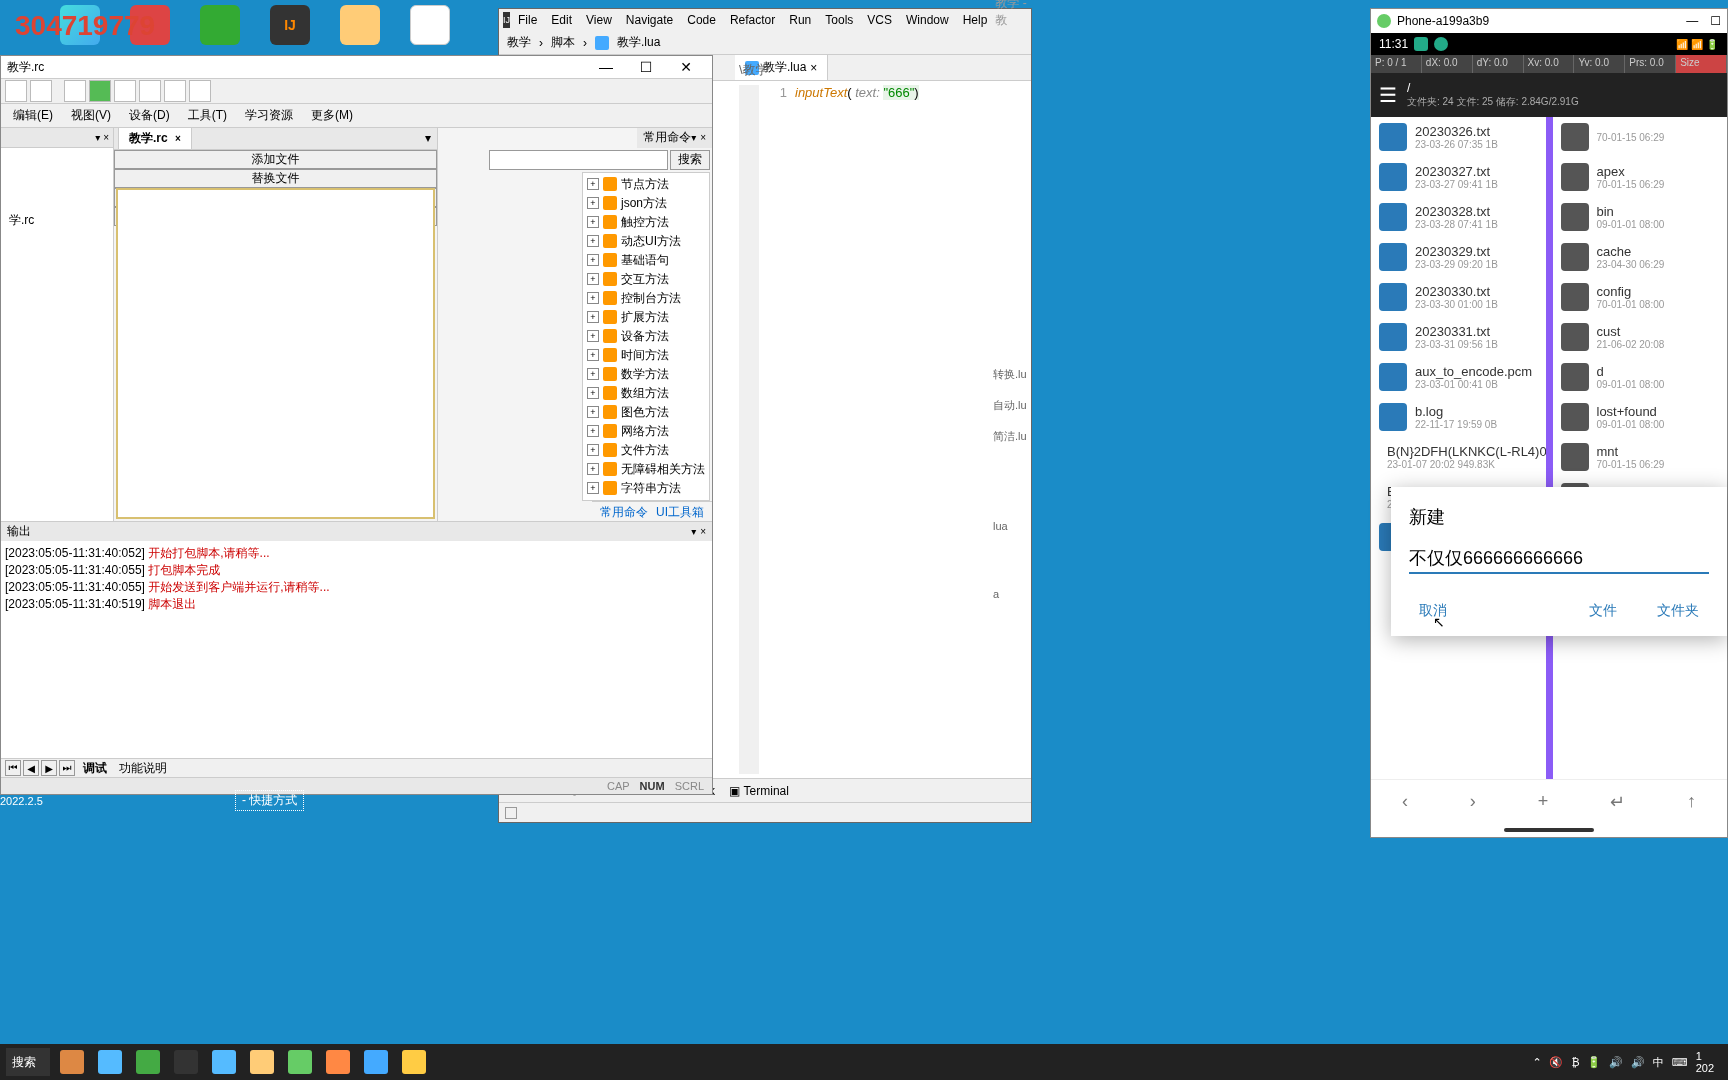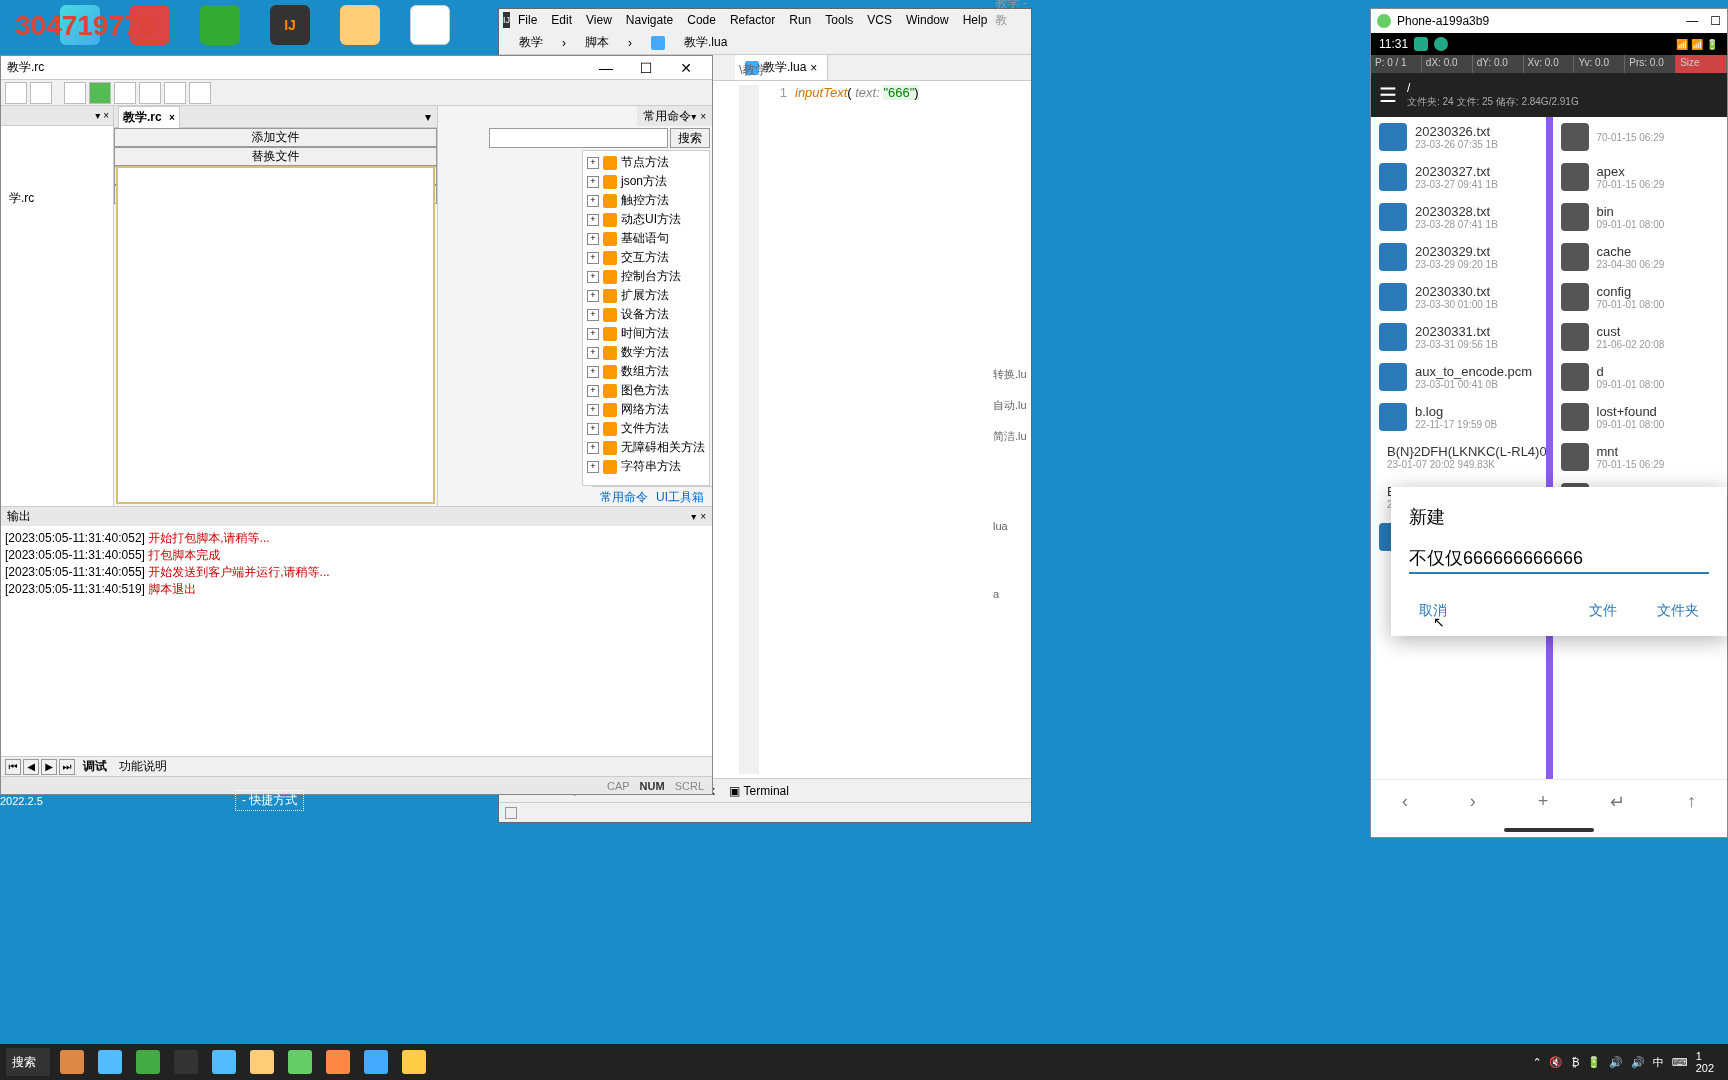--- a/index.html
+++ b/index.html
@@ -26,21 +26,21 @@
 .ide-toolbar { height: 26px; background: #f0f0f0; display: flex; align-items: center; gap: 3px; padding: 0 4px; border-bottom: 1px solid #ccc; }
 .tb-btn { width: 22px; height: 22px; background: #fff; border: 1px solid #bbb; }
 .ide-menu { height: 24px; background: #f0f0f0; display: flex; gap: 2px; padding: 0 4px; border-bottom: 1px solid #ccc; }
 .ide-menu-item { padding: 3px 8px; font-size: 12px; }
 .ide-body { flex: 1; display: flex; }
 .ide-left { width: 113px; background: #fff; border-right: 1px solid #ccc; position: relative; }
 .ide-left-pane-hdr { height: 20px; background: #e8e8e8; border-bottom: 1px solid #ccc; display:flex;justify-content:flex-end;align-items:center;gap:3px;padding:0 4px;font-size:10px; }
 .ide-left-file { padding: 4px 8px; font-size: 12px; margin-top: 60px; }
 .ide-mid { width: 323px; display: flex; flex-direction: column; }
 .ide-tab-bar { height: 22px; background: #e8e8e8; display: flex; align-items: center; padding: 0 4px; border-bottom:1px solid #ccc; position:relative; }
-.ide-tab { background: #fff; padding: 2px 4px; font-size: 12px; font-weight: bold; border: 1px solid #ccc; border-bottom: none;}
+.ide-tab { background: #fff; padding: 2px 10px; font-size: 12px; font-weight: bold; border: 1px solid #ccc; border-bottom: none;}
 .ide-tab-close { font-size: 10px; margin-left:4px; }
 .ide-file-btns { height: 36px; display: flex; border-bottom: 1px solid #ccc; flex-direction: column; }
 .file-btn { flex: 1; border: 1px solid #999; background: #f0f0f0; font-size: 12px; display:flex;align-items:center;justify-content:center; }
 .ide-canvas { flex: 1; background: #fff; border: 2px solid #d8c070; margin: 2px;}
 .ide-right { flex: 1; display: flex; flex-direction: column; border-left: 1px solid #ccc; align-items: flex-end; }
 .panel-hdr { height: 20px; background: #e8e8e8; padding: 2px 6px; font-size: 12px; display:flex; align-items:center; }
 .panel-hdr-ctrls { margin-left:auto; display:flex; gap:4px; font-size:10px; }
 .search-row { display: flex; padding: 2px; gap: 2px; }
 .search-row input { flex: 1; height: 20px; border: 1px solid #999; }
 .search-btn { width: 40px; height: 20px; border: 1px solid #999; background: #f0f0f0; font-size: 12px; }
@@ -62,21 +62,21 @@
 
 .ver-label { position:absolute; left:0; top:795px; font-size:11px; color:#fff; }
 .shortcut { position:absolute; left:235px; top:790px; font-size:12px; color:#fff; border:1px dotted #fff; padding:1px 6px; }
 
 
 .ij-win { position: absolute; left: 498px; top: 8px; width: 534px; height: 815px; background: #f2f2f2; border: 1px solid #666; display: flex; flex-direction: column; }
 .ij-menu { height: 22px; display: flex; align-items: center; gap: 2px; padding: 0 4px; background: #f0f0f0; }
 .ij-logo { width:16px;height:16px;background:#333;color:#fff;font-size:9px;display:flex;align-items:center;justify-content:center; }
 .ij-menu-item { padding: 2px 6px; font-size: 12px; }
 .ij-menu-title { margin-left:auto; font-size:12px; color:#999; }
-.ij-crumb { height: 24px; display: flex; align-items: center; gap: 19px; padding: 0 20px; font-size: 12px; background: #f0f0f0; border-bottom: 1px solid #ccc; }
+.ij-crumb { height: 24px; display: flex; align-items: center; gap: 8px; padding: 0 8px; font-size: 12px; background: #f0f0f0; border-bottom: 1px solid #ccc; }
 .crumb-ico { width:14px;height:14px;background:#4af;border-radius:2px; }
 .ij-body { flex: 1; display: flex; }
 .ij-left-strip { width: 22px; background: #f0f0f0; border-right: 1px solid #ccc; }
 .ij-main { flex: 1; display: flex; flex-direction: column; }
 .ij-tab-row { height: 26px; display: flex; align-items: center; background: #f0f0f0; border-bottom: 1px solid #ccc; }
 .ij-tab { padding: 4px 10px; background: #fff; border-right: 1px solid #ccc; font-size: 12px; display:flex;align-items:center;gap:4px; }
 .ij-tab-ico { width:14px;height:14px;background:#4af;border-radius:2px; }
 .ij-editor { flex: 1; background: #fff; padding: 4px; display:flex;font-family:Consolas,monospace;font-size:13px;gap:8px; }
 .ij-edge { width:20px; background:#f0f0f0; margin-left: 214px; }
 .ij-gutter { width:20px;color:#999;text-align:right; }
@@ -238,20 +238,28 @@
     <div class="tb-btn"></div>
     <div class="tb-btn"></div>
     <div style="width:6px"></div>
     <div class="tb-btn"></div>
     <div class="tb-btn" style="background:#5b5;"></div>
     <div class="tb-btn"></div>
     <div class="tb-btn"></div>
     <div class="tb-btn"></div>
     <div class="tb-btn"></div>
   </div>
+  <div class="ide-menu">
+    <div class="ide-menu-item">编辑(E)</div>
+    <div class="ide-menu-item">视图(V)</div>
+    <div class="ide-menu-item">设备(D)</div>
+    <div class="ide-menu-item">工具(T)</div>
+    <div class="ide-menu-item">学习资源</div>
+    <div class="ide-menu-item">更多(M)</div>
+  </div>
   <div class="ide-body">
     <div class="ide-left">
       <div class="ide-left-pane-hdr">
         <span>▾</span>
         <span>×</span>
       </div>
       <div class="ide-left-file">学.rc</div>
     </div>
     <div class="ide-mid">
       <div class="ide-tab-bar">

